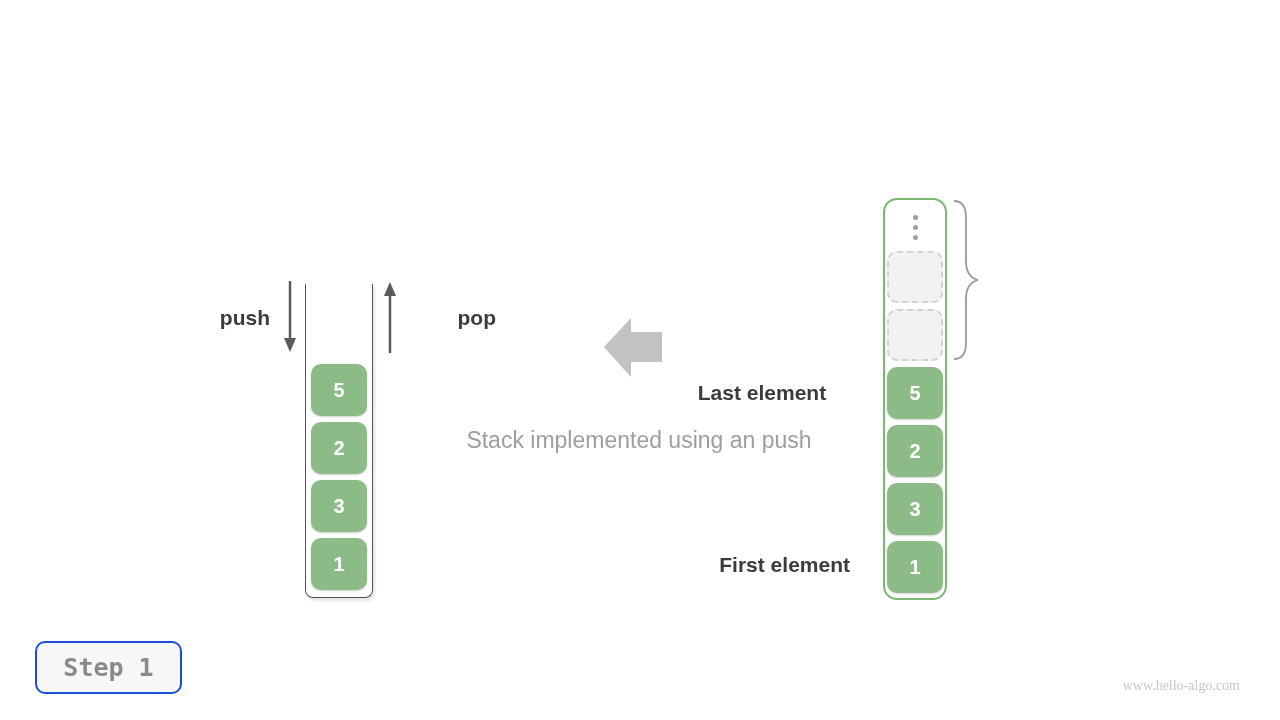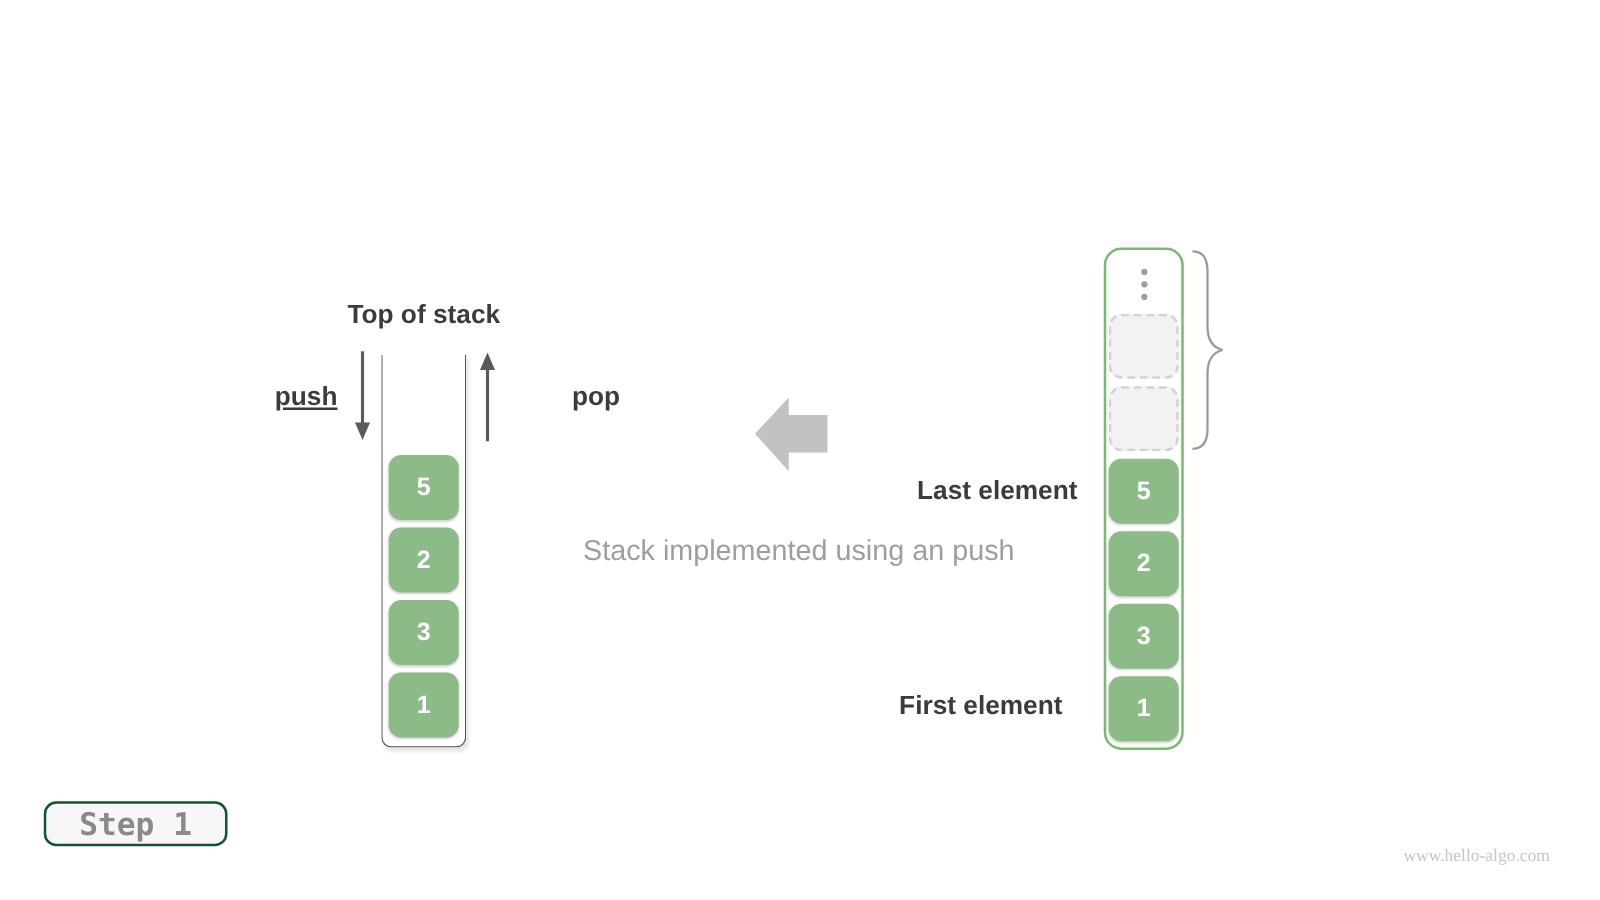--- a/index.html
+++ b/index.html
@@ -47,38 +47,37 @@
     width:56px;height:52px;box-sizing:border-box;border-radius:10px;
     background:#f2f2f2;border:2px dashed #d2d2d2;flex:0 0 auto;
   }
 
   .caption{
     left:429px;top:427px;width:420px;
     color:#9e9e9e;font-size:23px;text-align:center;
   }
 
   .step-badge{
-    left:35px;top:641px;width:147px;height:36px;box-sizing:border-box;
-    border:2px solid #14532d;border-radius:10px;background:#f7f7f7;
+    left:35px;top:641px;width:147px;height:53px;box-sizing:border-box;
+    border:2px solid #1d4ed8;border-radius:10px;background:#f7f7f7;
     display:flex;align-items:center;justify-content:center;
     font-family:"DejaVu Sans Mono",monospace;font-weight:bold;font-size:25px;color:#8a8a8a;
   }
   .watermark{
     left:1040px;top:678px;width:200px;text-align:right;
     font-family:Liberation Serif, serif;font-size:14px;color:#c6c6c6;
   }
 </style>
 </head>
 <body>
 
 <div class="canvas">
 
-  <div class="abs lbl-dark center" style="left:239px;top:240px;width:200px;">Top of stack</div>
 
-  <div class="abs lbl-dark right" style="left:190px;top:306px;width:80px;text-decoration:underline;">push</div>
+  <div class="abs lbl-dark right" style="left:190px;top:306px;width:80px;">push</div>
 
   <svg class="abs" style="left:282px;top:280px;" width="16" height="74" viewBox="0 0 16 74">
     <line x1="8" y1="1" x2="8" y2="60" stroke="#5a5a5a" stroke-width="2.5"></line>
     <polygon points="2,58 14,58 8,72" fill="#5a5a5a"></polygon>
   </svg>
 
   <svg class="abs" style="left:382px;top:280px;" width="16" height="74" viewBox="0 0 16 74">
     <line x1="8" y1="73" x2="8" y2="14" stroke="#5a5a5a" stroke-width="2.5"></line>
     <polygon points="2,16 14,16 8,2" fill="#5a5a5a"></polygon>
   </svg>
@@ -113,21 +112,21 @@
       <div class="cell">3</div>
       <div class="cell">1</div>
     </div>
   </div>
 
   <svg class="abs" style="left:952px;top:199px;" width="30" height="162" viewBox="0 0 30 162">
     <path d="M2,2 Q14,2 14,18 L14,62 Q14,78 26,81 Q14,84 14,100 L14,144 Q14,160 2,160" fill="none" stroke="#9a9a9a" stroke-width="1.8"></path>
   </svg>
 
 
-  <div class="abs lbl-dark right" style="left:662px;top:381px;width:200px;">Last element</div>
+  <div class="abs lbl-dark right" style="left:662px;top:381px;width:200px;text-align:center;">Last element</div>
 
   <div class="abs lbl-dark right" style="left:650px;top:553px;width:200px;">First element</div>
 
   <div class="abs step-badge">Step 1</div>
 
   <div class="abs watermark">www.hello-algo.com</div>
 
 </div>
 
 </body></html>

